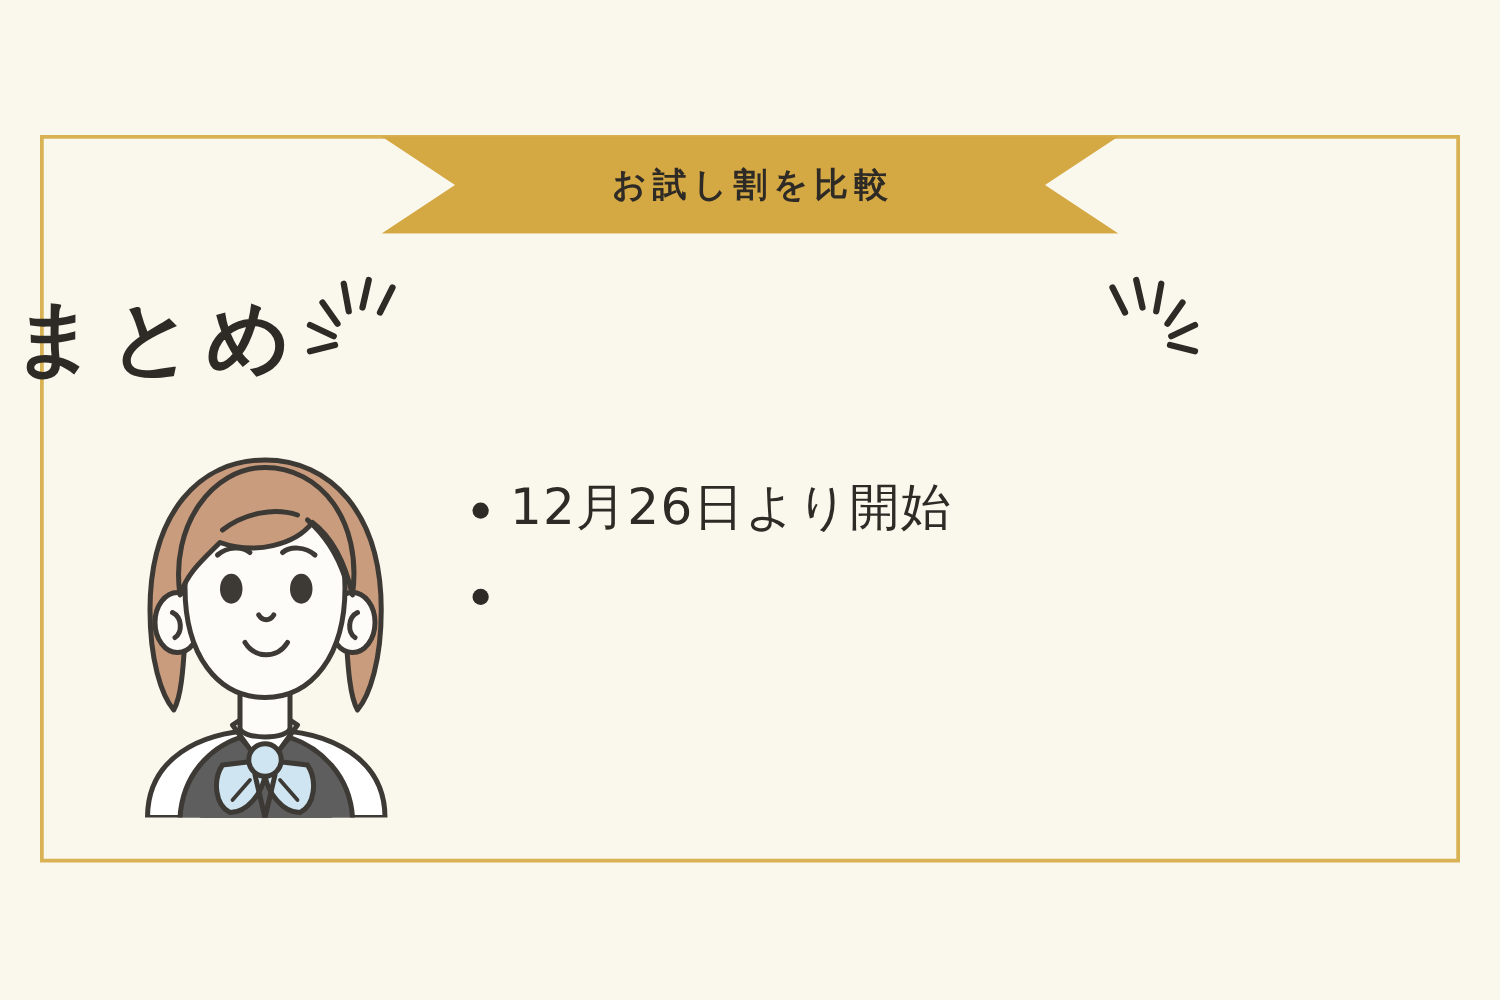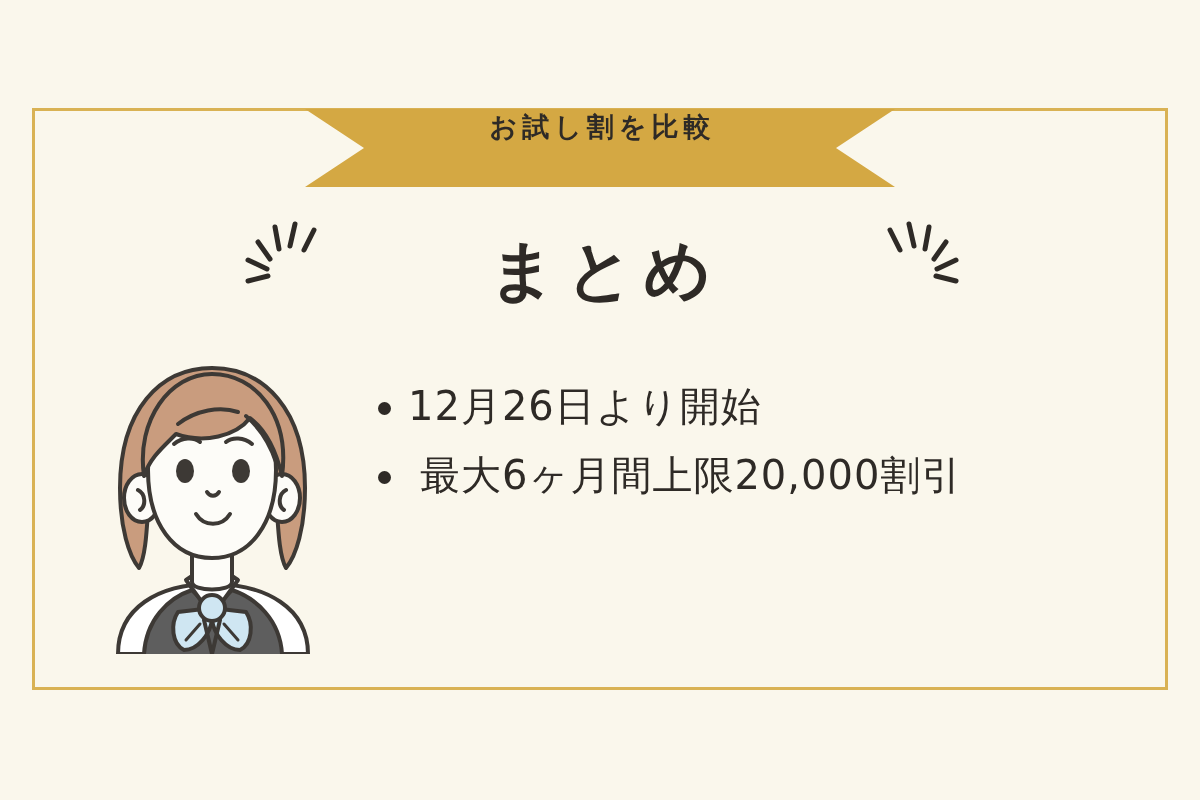--- a/index.html
+++ b/index.html
@@ -40,38 +40,39 @@
     width: 590px;
     height: 78px;
   }
   .banner {
     position: absolute;
     inset: 0;
     background: #D4A843;
     -webkit-clip-path: polygon(0% 0%, 100% 0%, 90% 50%, 100% 100%, 0% 100%, 10% 50%);
     clip-path: polygon(0% 0%, 100% 0%, 90% 50%, 100% 100%, 0% 100%, 10% 50%);
     display: flex;
+    align-items: center;
     justify-content: center;
   }
   .banner-text {
     color: #2E2A26;
     font-size: 27px;
     font-weight: 700;
     letter-spacing: 5px;
     text-indent: 5px;
     white-space: nowrap;
   }
 
   
   .heading {
     position: absolute;
     left: 0;
     top: 238px;
     width: 1200px;
-    text-align: center;
+    text-align: left;
     color: #2E2A26;
     font-size: 66px;
     font-weight: 700;
     letter-spacing: 10px;
     text-indent: 10px;
     line-height: 1;
   }
 
   
   .burst {
@@ -209,19 +210,18 @@
     </g>
   </svg>
 
   <div class="bullets">
 
     <div class="bullet-item">
       <span>12月26日より開始</span>
     </div>
 
     <div class="bullet-item">
-      <span class="bullet-line2">最大6ヶ月間上限20,000割引</span>
     </div>
 
 
   </div>
 
 </div>
 
 </body></html>

